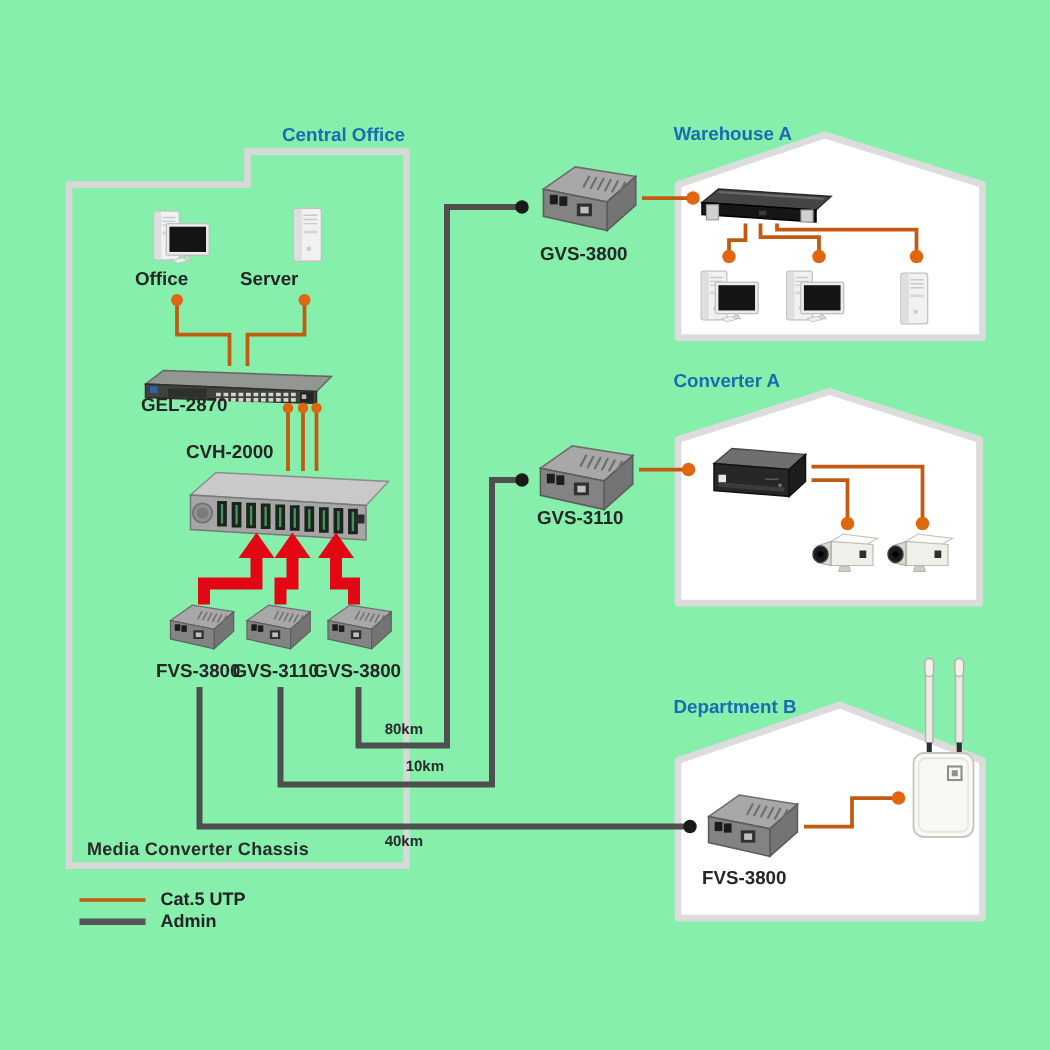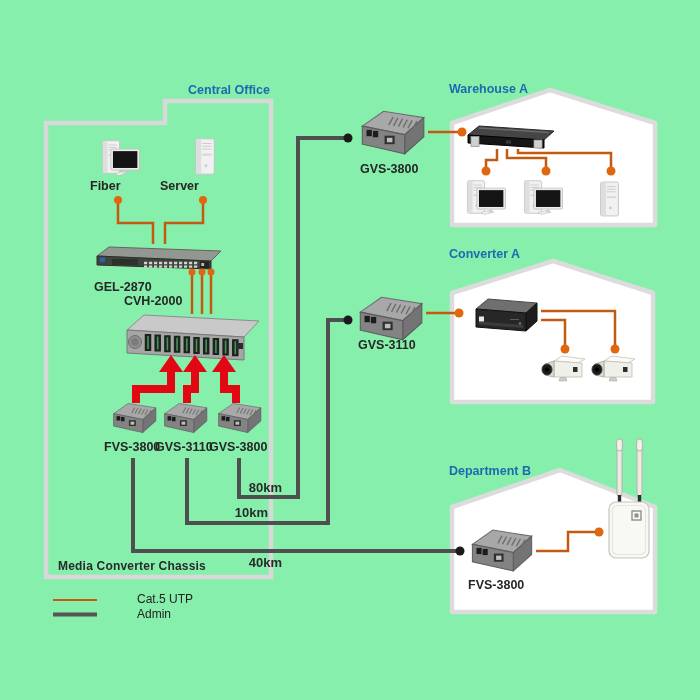--- a/index.html
+++ b/index.html
@@ -9,22 +9,22 @@
   }
   .layer{position:absolute;left:0;top:0;width:700px;height:700px;}
   .dev{position:absolute;}
   .lbl{
     position:absolute;font-size:12.5px;font-weight:bold;color:#262626;
     white-space:nowrap;line-height:1.1;
   }
   .lbl.center{}
   .lbl.right{text-align:right;}
   .section-title{color:#1c6bb0;font-size:12.5px;font-weight:bold;}
-  .km{font-size:13px;font-weight:bold;color:#2a2a2a;}
-  .legend-label{font-size:12px;font-weight:normal;color:#222222;margin-left:30px;}
+  .km{font-size:10px;font-weight:bold;color:#2a2a2a;}
+  .legend-label{font-size:12px;font-weight:bold;color:#222222;}
   .note{font-size:12px;font-weight:bold;color:#2a2a2a;letter-spacing:0.2px;}
   svg{display:block;}
 </style>
 </head>
 <body>
 
 <div id="canvas">
 
   <svg width="0" height="0" style="position:absolute" aria-hidden="true">
     <defs>
@@ -254,35 +254,35 @@
       <path d="M 53 614.5 H 97" stroke="#555555" stroke-width="4.2"></path>
     </g>
   </svg>
 
   <div class="layer" style="z-index:4">
     <div class="lbl section-title right" style="left:150px;top:84px;width:120px">Central Office</div>
     <div class="lbl section-title" style="left:449px;top:83px">Warehouse A</div>
     <div class="lbl section-title" style="left:449px;top:248px">Converter A</div>
     <div class="lbl section-title" style="left:449px;top:465px">Department B</div>
 
-    <div class="lbl center" style="left:90px;top:180px;width:60px">Fiber</div>
+    <div class="lbl center" style="left:90px;top:180px;width:60px">Office</div>
     <div class="lbl center" style="left:160px;top:180px;width:60px">Server</div>
-    <div class="lbl" style="left:94px;top:281px">GEL-2870</div>
+    <div class="lbl" style="left:94px;top:264px">GEL-2870</div>
     <div class="lbl" style="left:124px;top:295px">CVH-2000</div>
     <div class="lbl center" style="left:104px;top:441px;width:60px">FVS-3800</div>
     <div class="lbl center" style="left:155px;top:441px;width:60px">GVS-3110</div>
     <div class="lbl center" style="left:209px;top:441px;width:60px">GVS-3800</div>
 
     <div class="lbl center" style="left:360px;top:163px;width:64px">GVS-3800</div>
     <div class="lbl center" style="left:358px;top:339px;width:64px">GVS-3110</div>
     <div class="lbl center" style="left:468px;top:579px;width:66px">FVS-3800</div>
 
     <div class="lbl note" style="left:58px;top:560px">Media Converter Chassis</div>
 
     <div class="lbl km right" style="left:200px;top:481px;width:82px">80km</div>
-    <div class="lbl km right" style="left:186px;top:506px;width:82px">10km</div>
+    <div class="lbl km right" style="left:214px;top:506px;width:82px">10km</div>
     <div class="lbl km right" style="left:200px;top:556px;width:82px">40km</div>
 
     <div class="lbl legend-label" style="left:107px;top:593px">Cat.5 UTP</div>
     <div class="lbl legend-label" style="left:107px;top:608px">Admin</div>
   </div>
 
 </div>
 
 </body></html>

